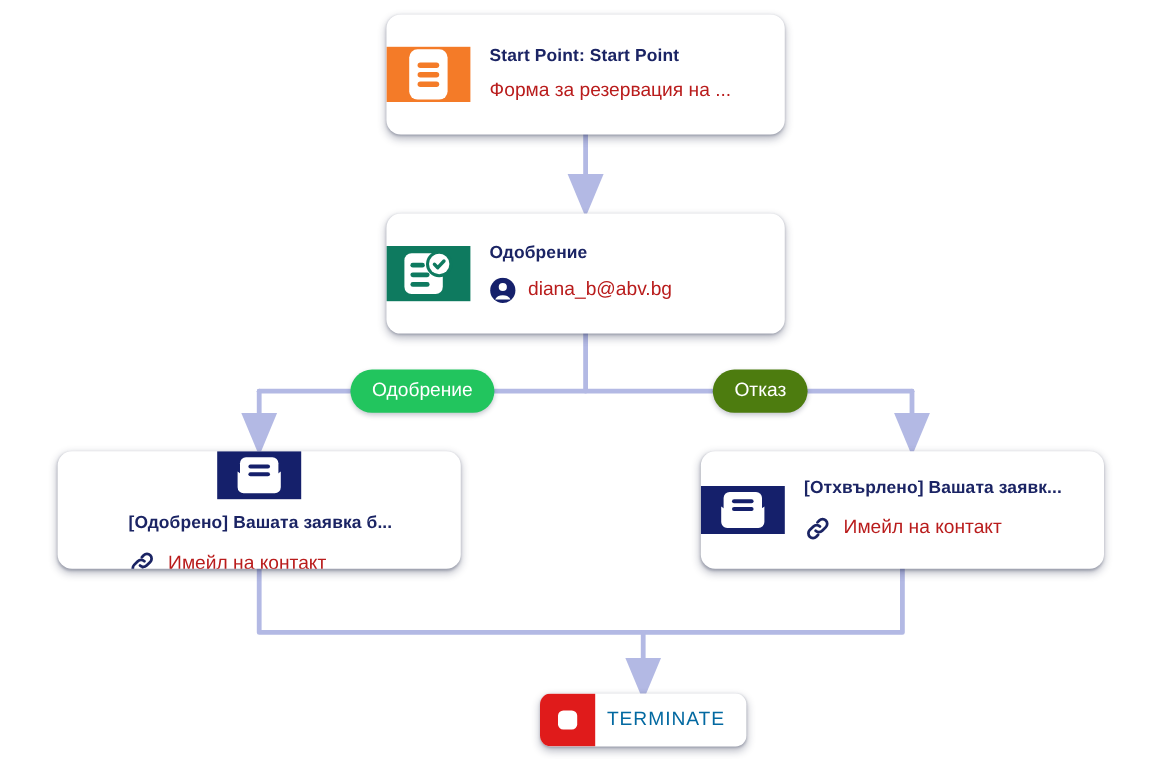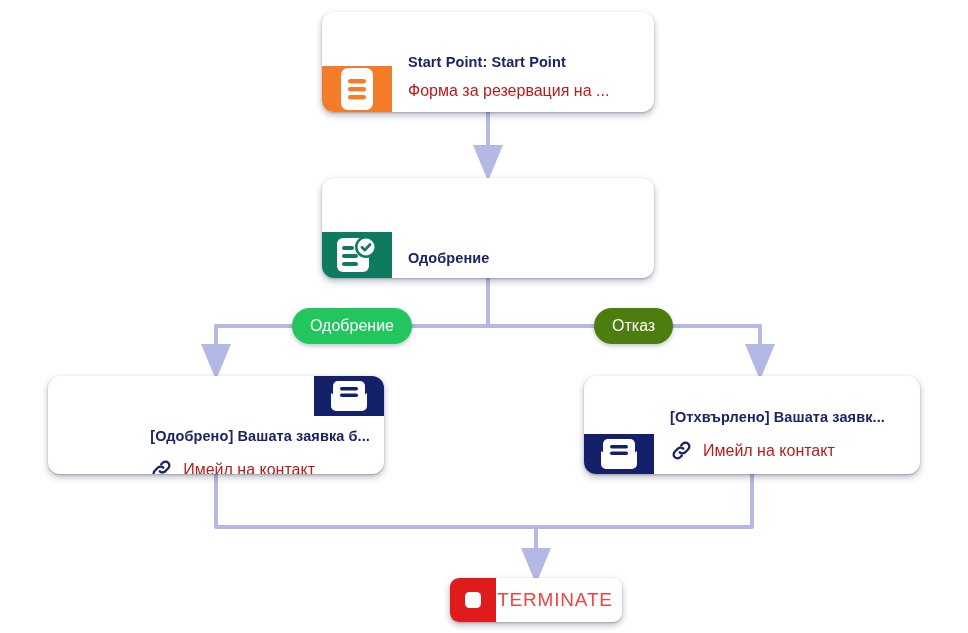--- a/index.html
+++ b/index.html
@@ -20,21 +20,21 @@
     left: 0; top: 0;
     width: 968px;
     height: 633px;
     pointer-events: none;
   }
 
   
   .node {
     position: absolute;
     display: flex;
-    align-items: flex-end;
+    align-items: center;
     background: #ffffff;
     border-radius: 12px;
     box-shadow: 0 3px 7px rgba(20,28,60,0.30), 0 1px 2px rgba(20,28,60,0.22);
     overflow: hidden;
     box-sizing: border-box;
   }
   .node-icon {
     flex: 0 0 auto;
     width: 70px;
     display: flex;
@@ -97,22 +97,22 @@
     width: 46px;
     height: 100%;
     background: #E01B1B;
     display: flex;
     align-items: center;
     justify-content: center;
   }
   #node-terminate .term-label {
     flex: 1 1 auto;
     text-align: center;
-    font-size: 19px;
-    color: #ef4444;
+    font-size: 16px;
+    color: #0369a1;
     letter-spacing: .8px;
     padding-right: 8px;
   }
 
   
   .pill {
     position: absolute;
     display: flex;
     align-items: center;
     justify-content: center;
@@ -184,20 +184,30 @@
         <rect x="7" y="14" width="12" height="4" rx="2" fill="#0E7A5F"></rect>
         <rect x="7" y="22" width="16" height="4" rx="2" fill="#0E7A5F"></rect>
         <rect x="7" y="30" width="16" height="4" rx="2" fill="#0E7A5F"></rect>
         <circle cx="31" cy="15" r="11" fill="#0E7A5F"></circle>
         <circle cx="31" cy="15" r="8.5" fill="#ffffff"></circle>
         <path d="M27,15.2 l2.8,2.9 l5.2,-5.6" fill="none" stroke="#0E7A5F" stroke-width="2.8" stroke-linecap="round" stroke-linejoin="round"></path>
       </svg>
     </div>
     <div class="node-body">
       <div class="node-title">Одобрение</div>
+      <div class="node-sub">
+        <span>
+          <svg class="ico" width="22" height="22" viewBox="0 0 22 22">
+            <circle cx="11" cy="11" r="10.5" fill="#15206B"></circle>
+            <circle cx="11" cy="8.2" r="3.4" fill="#ffffff"></circle>
+            <path d="M4.6,18.6 a6.8,5.4 0 0 1 12.8,0 z" fill="#ffffff"></path>
+          </svg>
+        </span>
+        <span class="sub-text">diana_b@abv.bg</span>
+      </div>
     </div>
   </div>
 
   <div class="pill" id="pill-approve">Одобрение</div>
   <div class="pill" id="pill-reject">Отказ</div>
 
   <div class="node node-mail" id="node-email-approved">
     <div class="node-icon">
       <svg class="ico" width="44" height="40" viewBox="0 0 44 40">
         <path d="M6,10 a5,5 0 0 1 5,-5 h22 a5,5 0 0 1 5,5 v12 l-16,11 l-16,-11 z" fill="#ffffff"></path>

